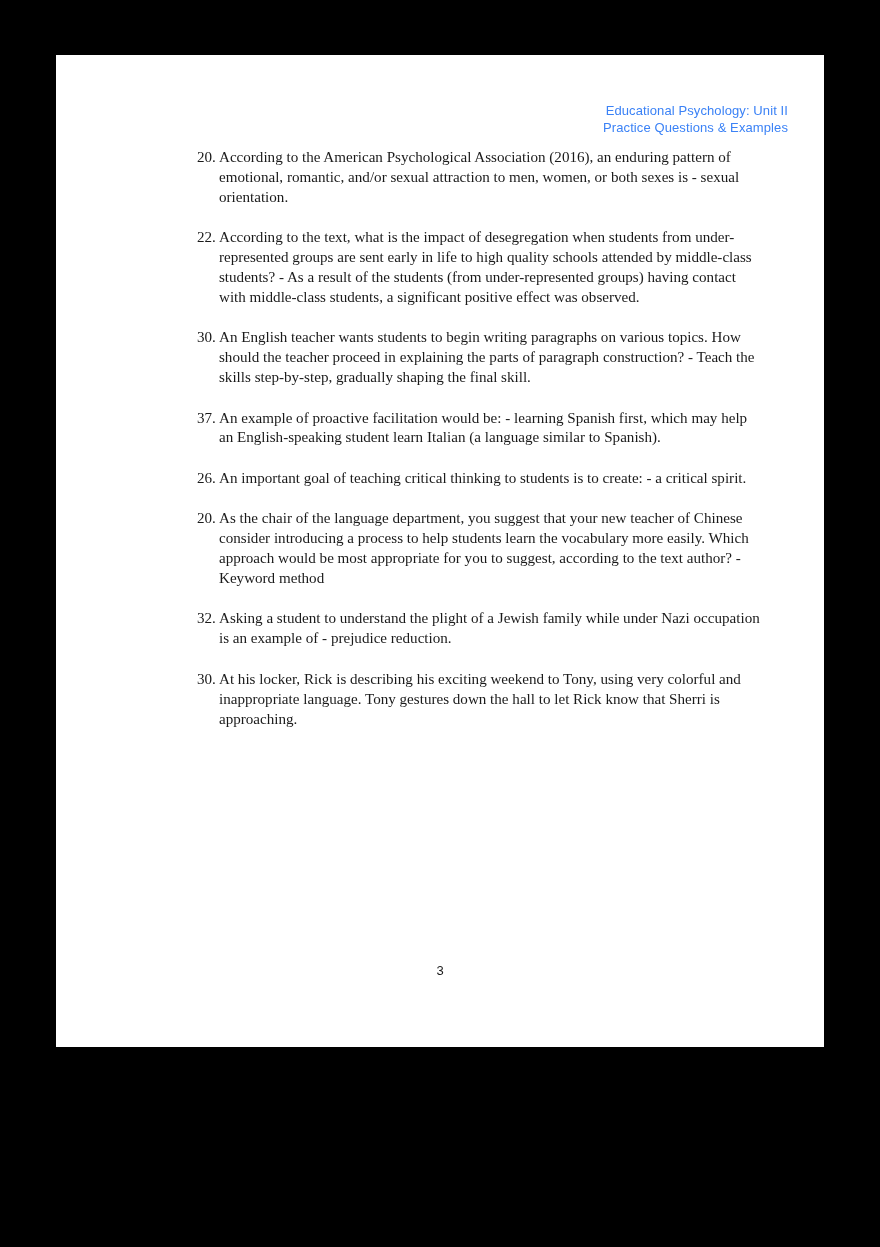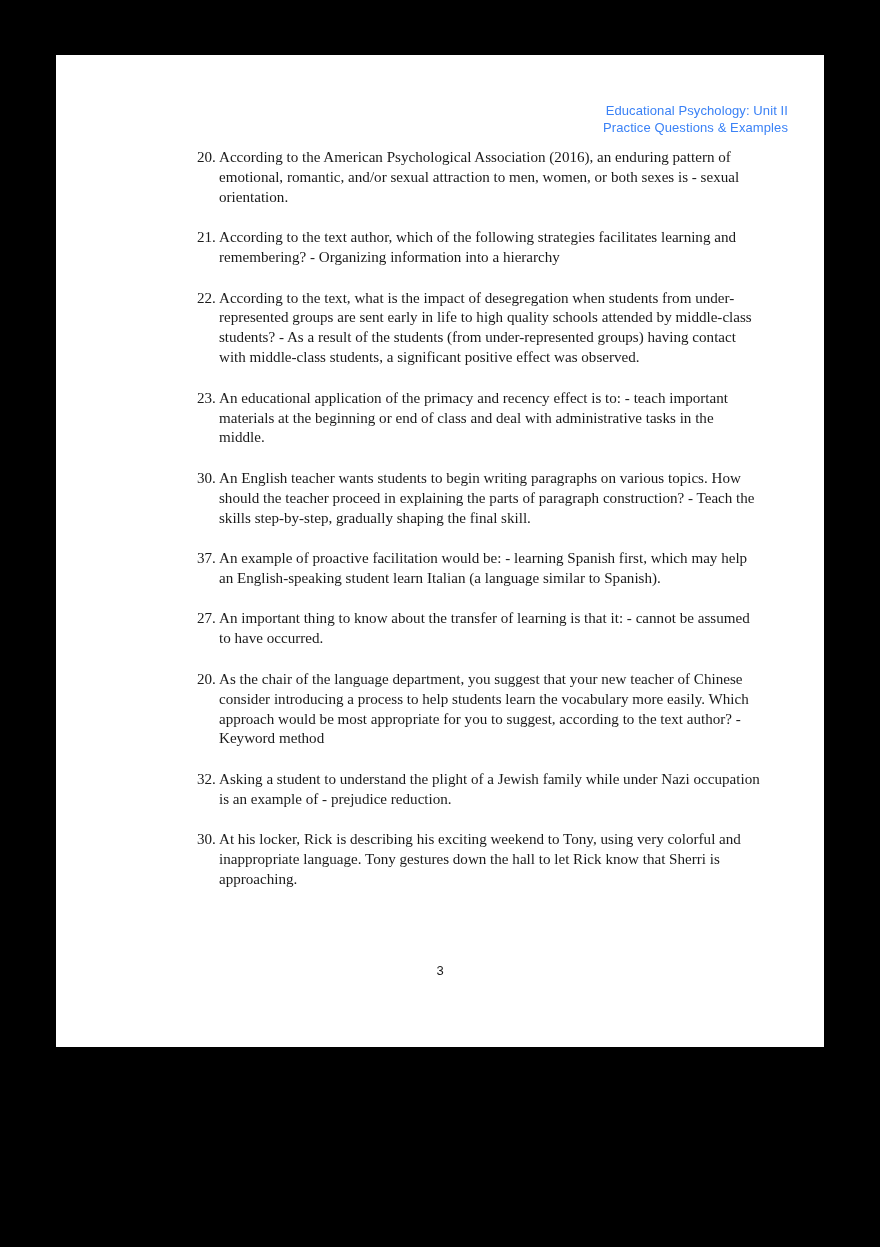--- a/index.html
+++ b/index.html
@@ -84,42 +84,34 @@
     <div>Educational Psychology: Unit II</div>
     <div>Practice Questions &amp; Examples</div>
   </div>
 
   <div class="content">
       <div class="qitem">
         <span class="qnum">20.</span>
         <span class="qtext">According to the American Psychological Association (2016), an enduring pattern of emotional, romantic, and/or sexual attraction to men, women, or both sexes is - sexual orientation.</span>
       </div>
       <div class="qitem">
-        <span class="qnum">21.</span>
-        <span class="qtext">According to the text author, which of the following strategies facilitates learning and remembering? - Organizing information into a hierarchy</span>
-      </div>
-      <div class="qitem">
         <span class="qnum">22.</span>
         <span class="qtext">According to the text, what is the impact of desegregation when students from under-represented groups are sent early in life to high quality schools attended by middle-class students? - As a result of the students (from under-represented groups) having contact with middle-class students, a significant positive effect was observed.</span>
-      </div>
-      <div class="qitem">
-        <span class="qnum">23.</span>
-        <span class="qtext">An educational application of the primacy and recency effect is to: - teach important materials at the beginning or end of class and deal with administrative tasks in the middle.</span>
       </div>
       <div class="qitem">
         <span class="qnum">30.</span>
         <span class="qtext">An English teacher wants students to begin writing paragraphs on various topics. How should the teacher proceed in explaining the parts of paragraph construction? - Teach the skills step-by-step, gradually shaping the final skill.</span>
       </div>
       <div class="qitem">
         <span class="qnum">37.</span>
         <span class="qtext">An example of proactive facilitation would be: - learning Spanish first, which may help an English-speaking student learn Italian (a language similar to Spanish).</span>
       </div>
       <div class="qitem">
-        <span class="qnum">27.</span>
-        <span class="qtext">An important thing to know about the transfer of learning is that it: - cannot be assumed to have occurred.</span>
+        <span class="qnum">26.</span>
+        <span class="qtext">An important goal of teaching critical thinking to students is to create: - a critical spirit.</span>
       </div>
       <div class="qitem">
         <span class="qnum">20.</span>
         <span class="qtext">As the chair of the language department, you suggest that your new teacher of Chinese consider introducing a process to help students learn the vocabulary more easily. Which approach would be most appropriate for you to suggest, according to the text author? - Keyword method</span>
       </div>
       <div class="qitem">
         <span class="qnum">32.</span>
         <span class="qtext">Asking a student to understand the plight of a Jewish family while under Nazi occupation is an example of - prejudice reduction.</span>
       </div>
       <div class="qitem">

